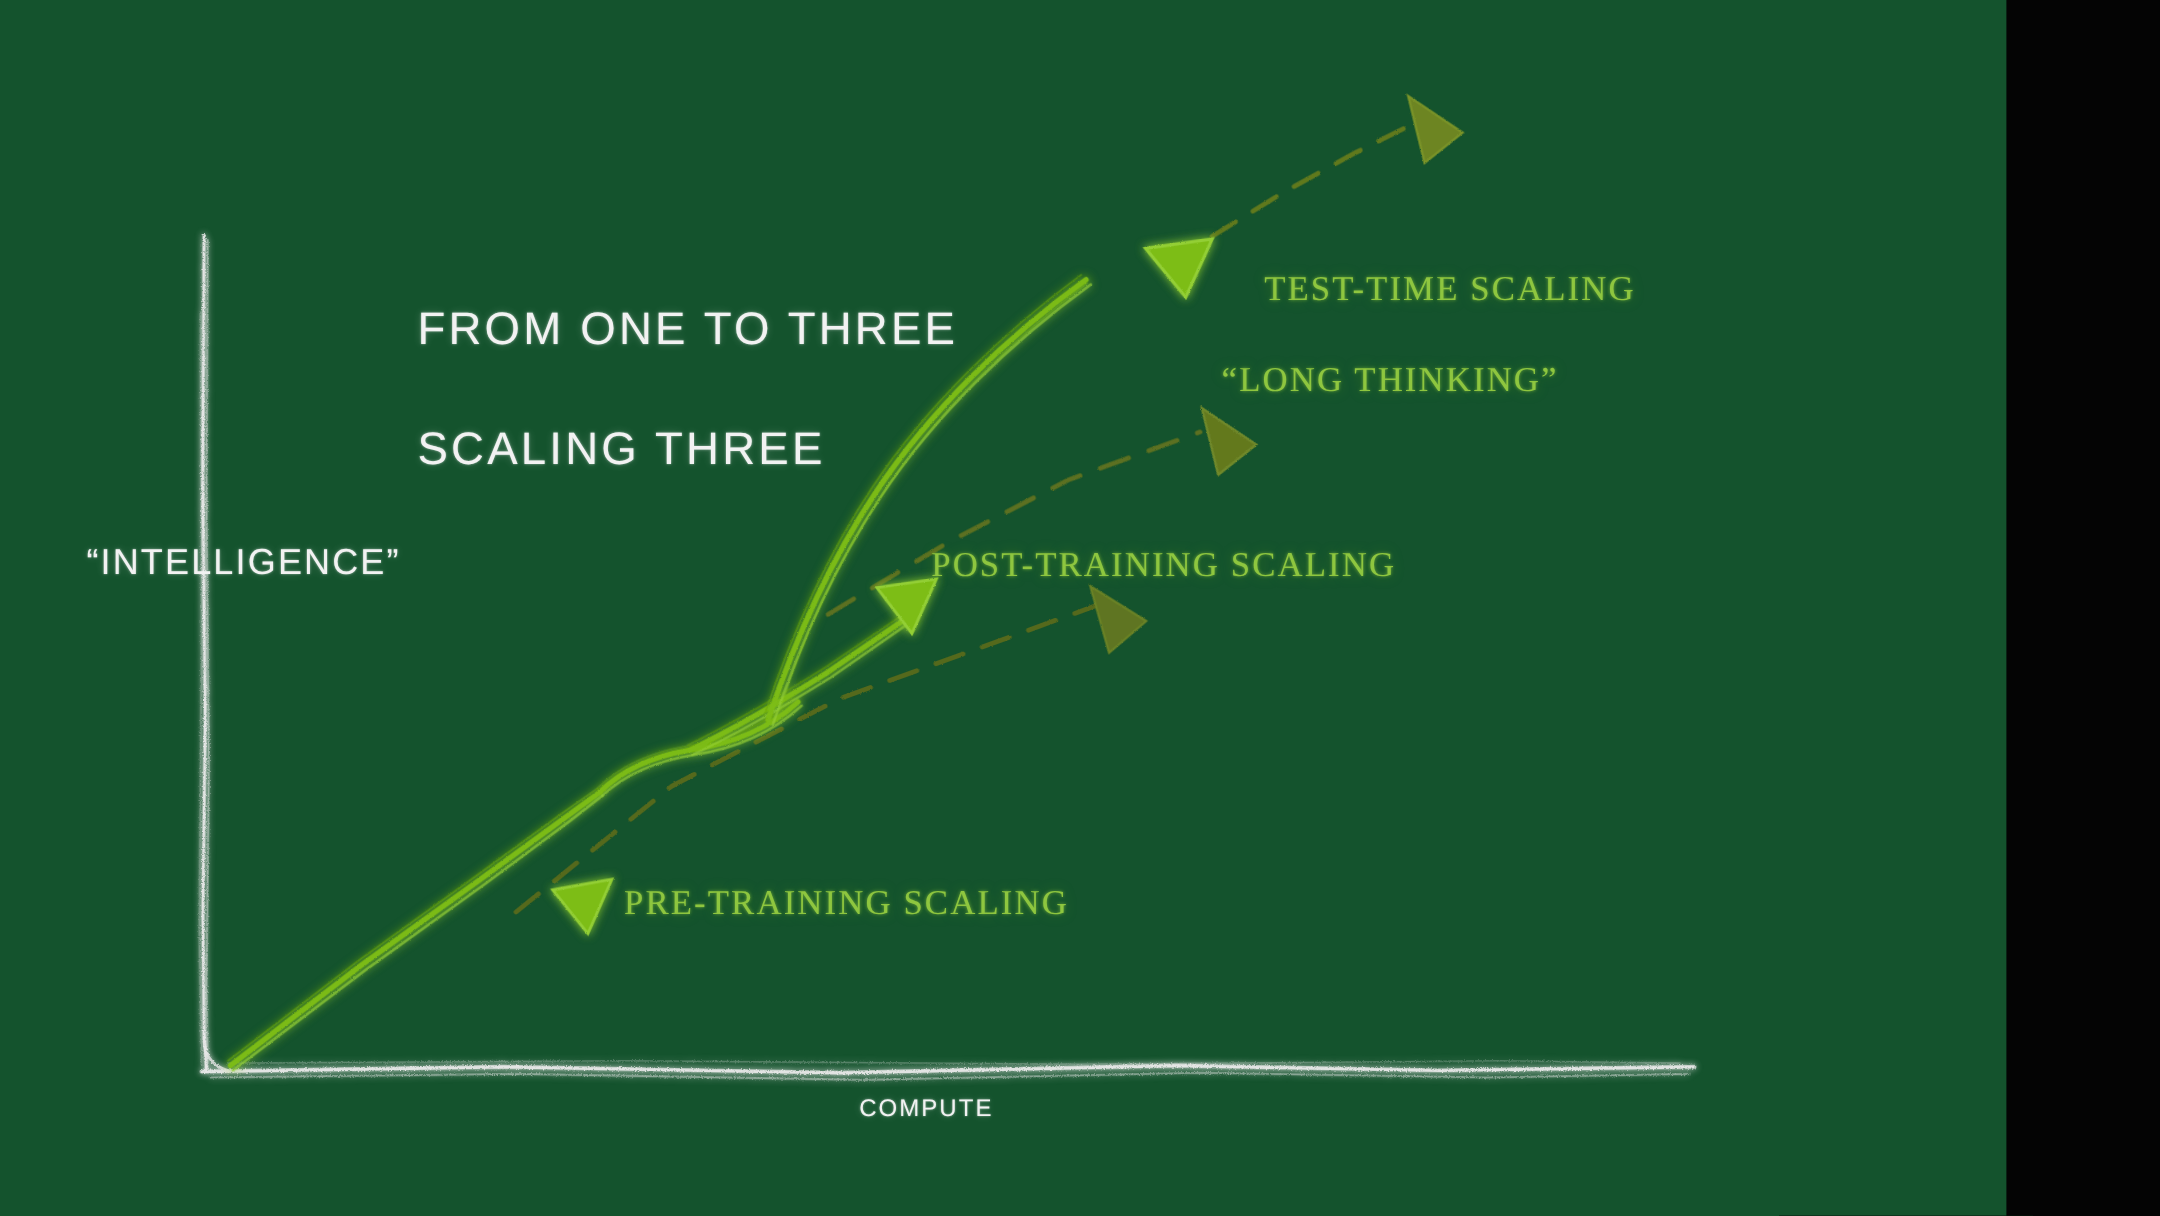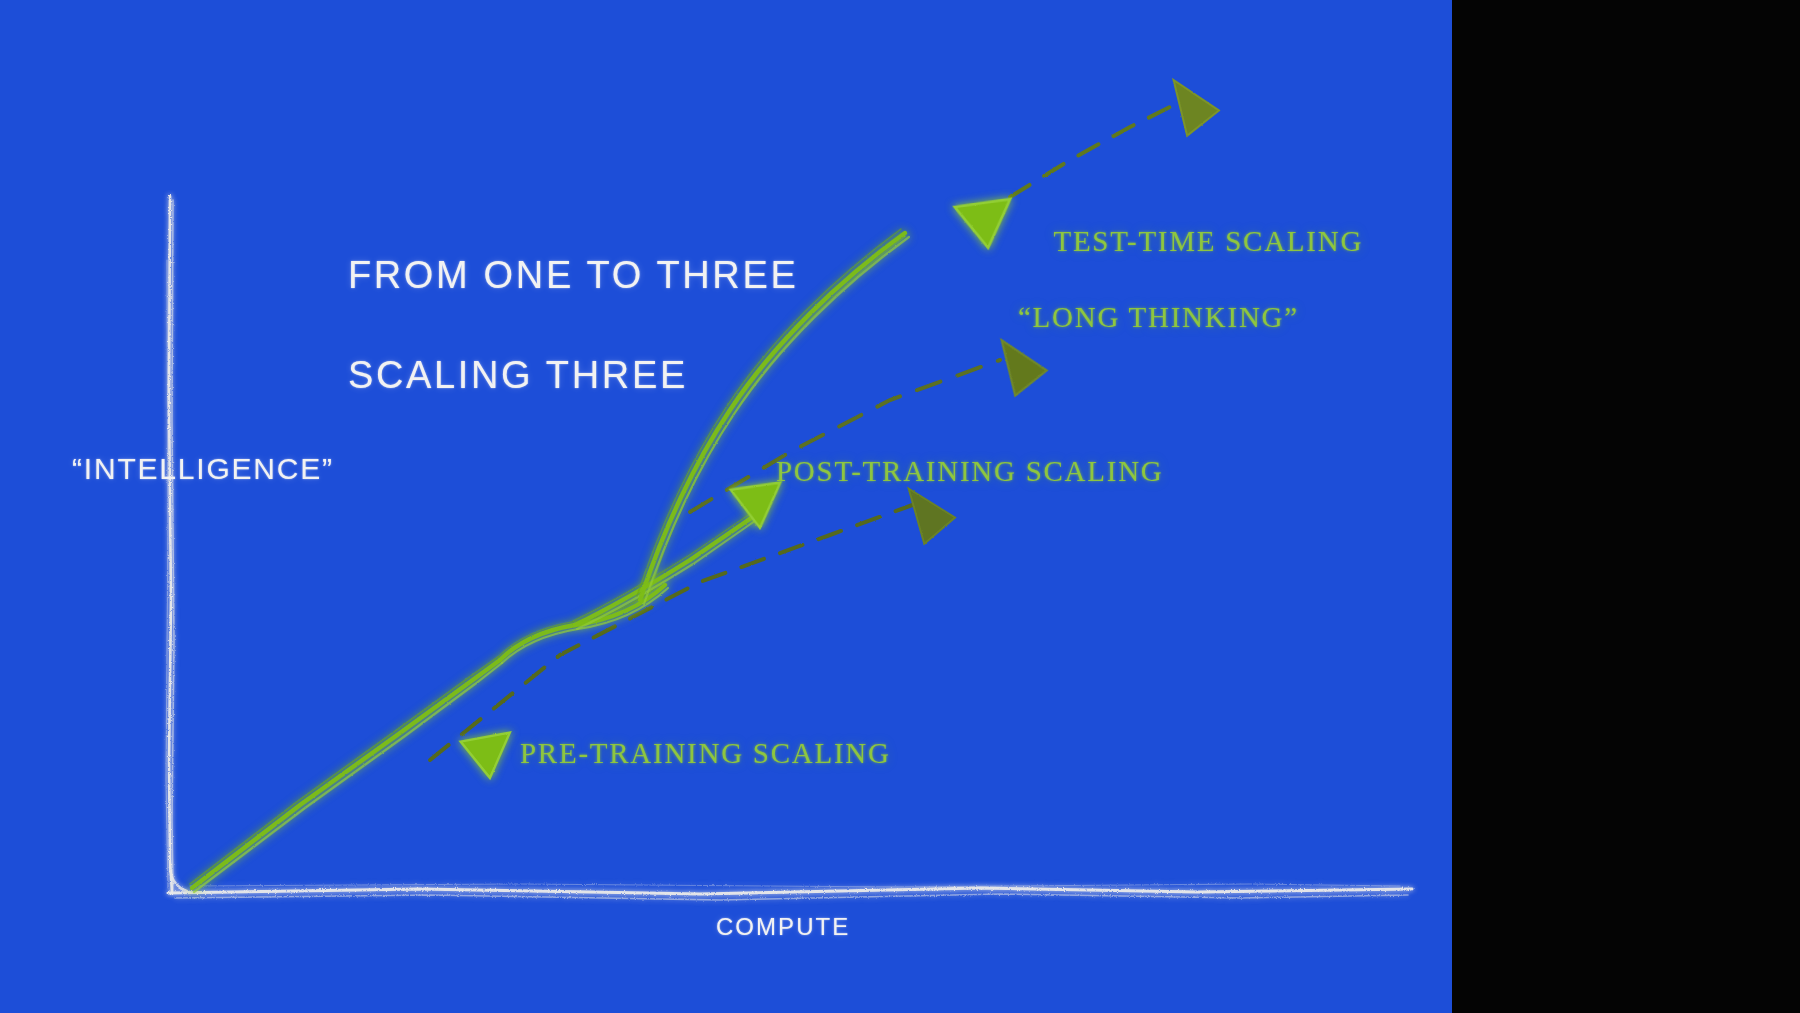--- a/index.html
+++ b/index.html
@@ -3,22 +3,22 @@
 <meta charset="utf-8">
 <title>Scaling Laws Chalkboard</title>
 <style>
   html,body{margin:0;padding:0;background:#000;}
   body{
     width:1800px;height:1013px;overflow:hidden;position:relative;
     font-family:"Liberation Sans", sans-serif;
     background:#040404;
   }
   #stage{
-    position:absolute;inset:0;width:1452px;height:1013px;
-    background:#1d4ed8;
+    position:absolute;inset:0;width:1672px;height:1013px;
+    background:#14532d;
   }
   #board{
     position:absolute;left:0;top:0;width:1800px;height:1013px;
   }
   
   .txt{
     position:absolute;
     white-space:pre;
     letter-spacing:0.055em;
     font-weight:400;
@@ -38,21 +38,21 @@
     font-size:38px;line-height:50px;
     text-align:center;width:390px;
     letter-spacing:0.07em;
   }
   #ylabel{
     left:72px;top:452px;
     font-size:30px;letter-spacing:0.06em;
   }
   #xlabel{
     left:716px;top:913px;
-    font-size:24px;letter-spacing:0.085em;
+    font-size:20px;letter-spacing:0.085em;
   }
   #lbl-pre{
     left:520px;top:737px;
     font-size:29px;letter-spacing:0.06em;
   }
   #lbl-post{
     left:776px;top:455px;
     font-size:29px;letter-spacing:0.06em;
   }
   #lbl-test{

